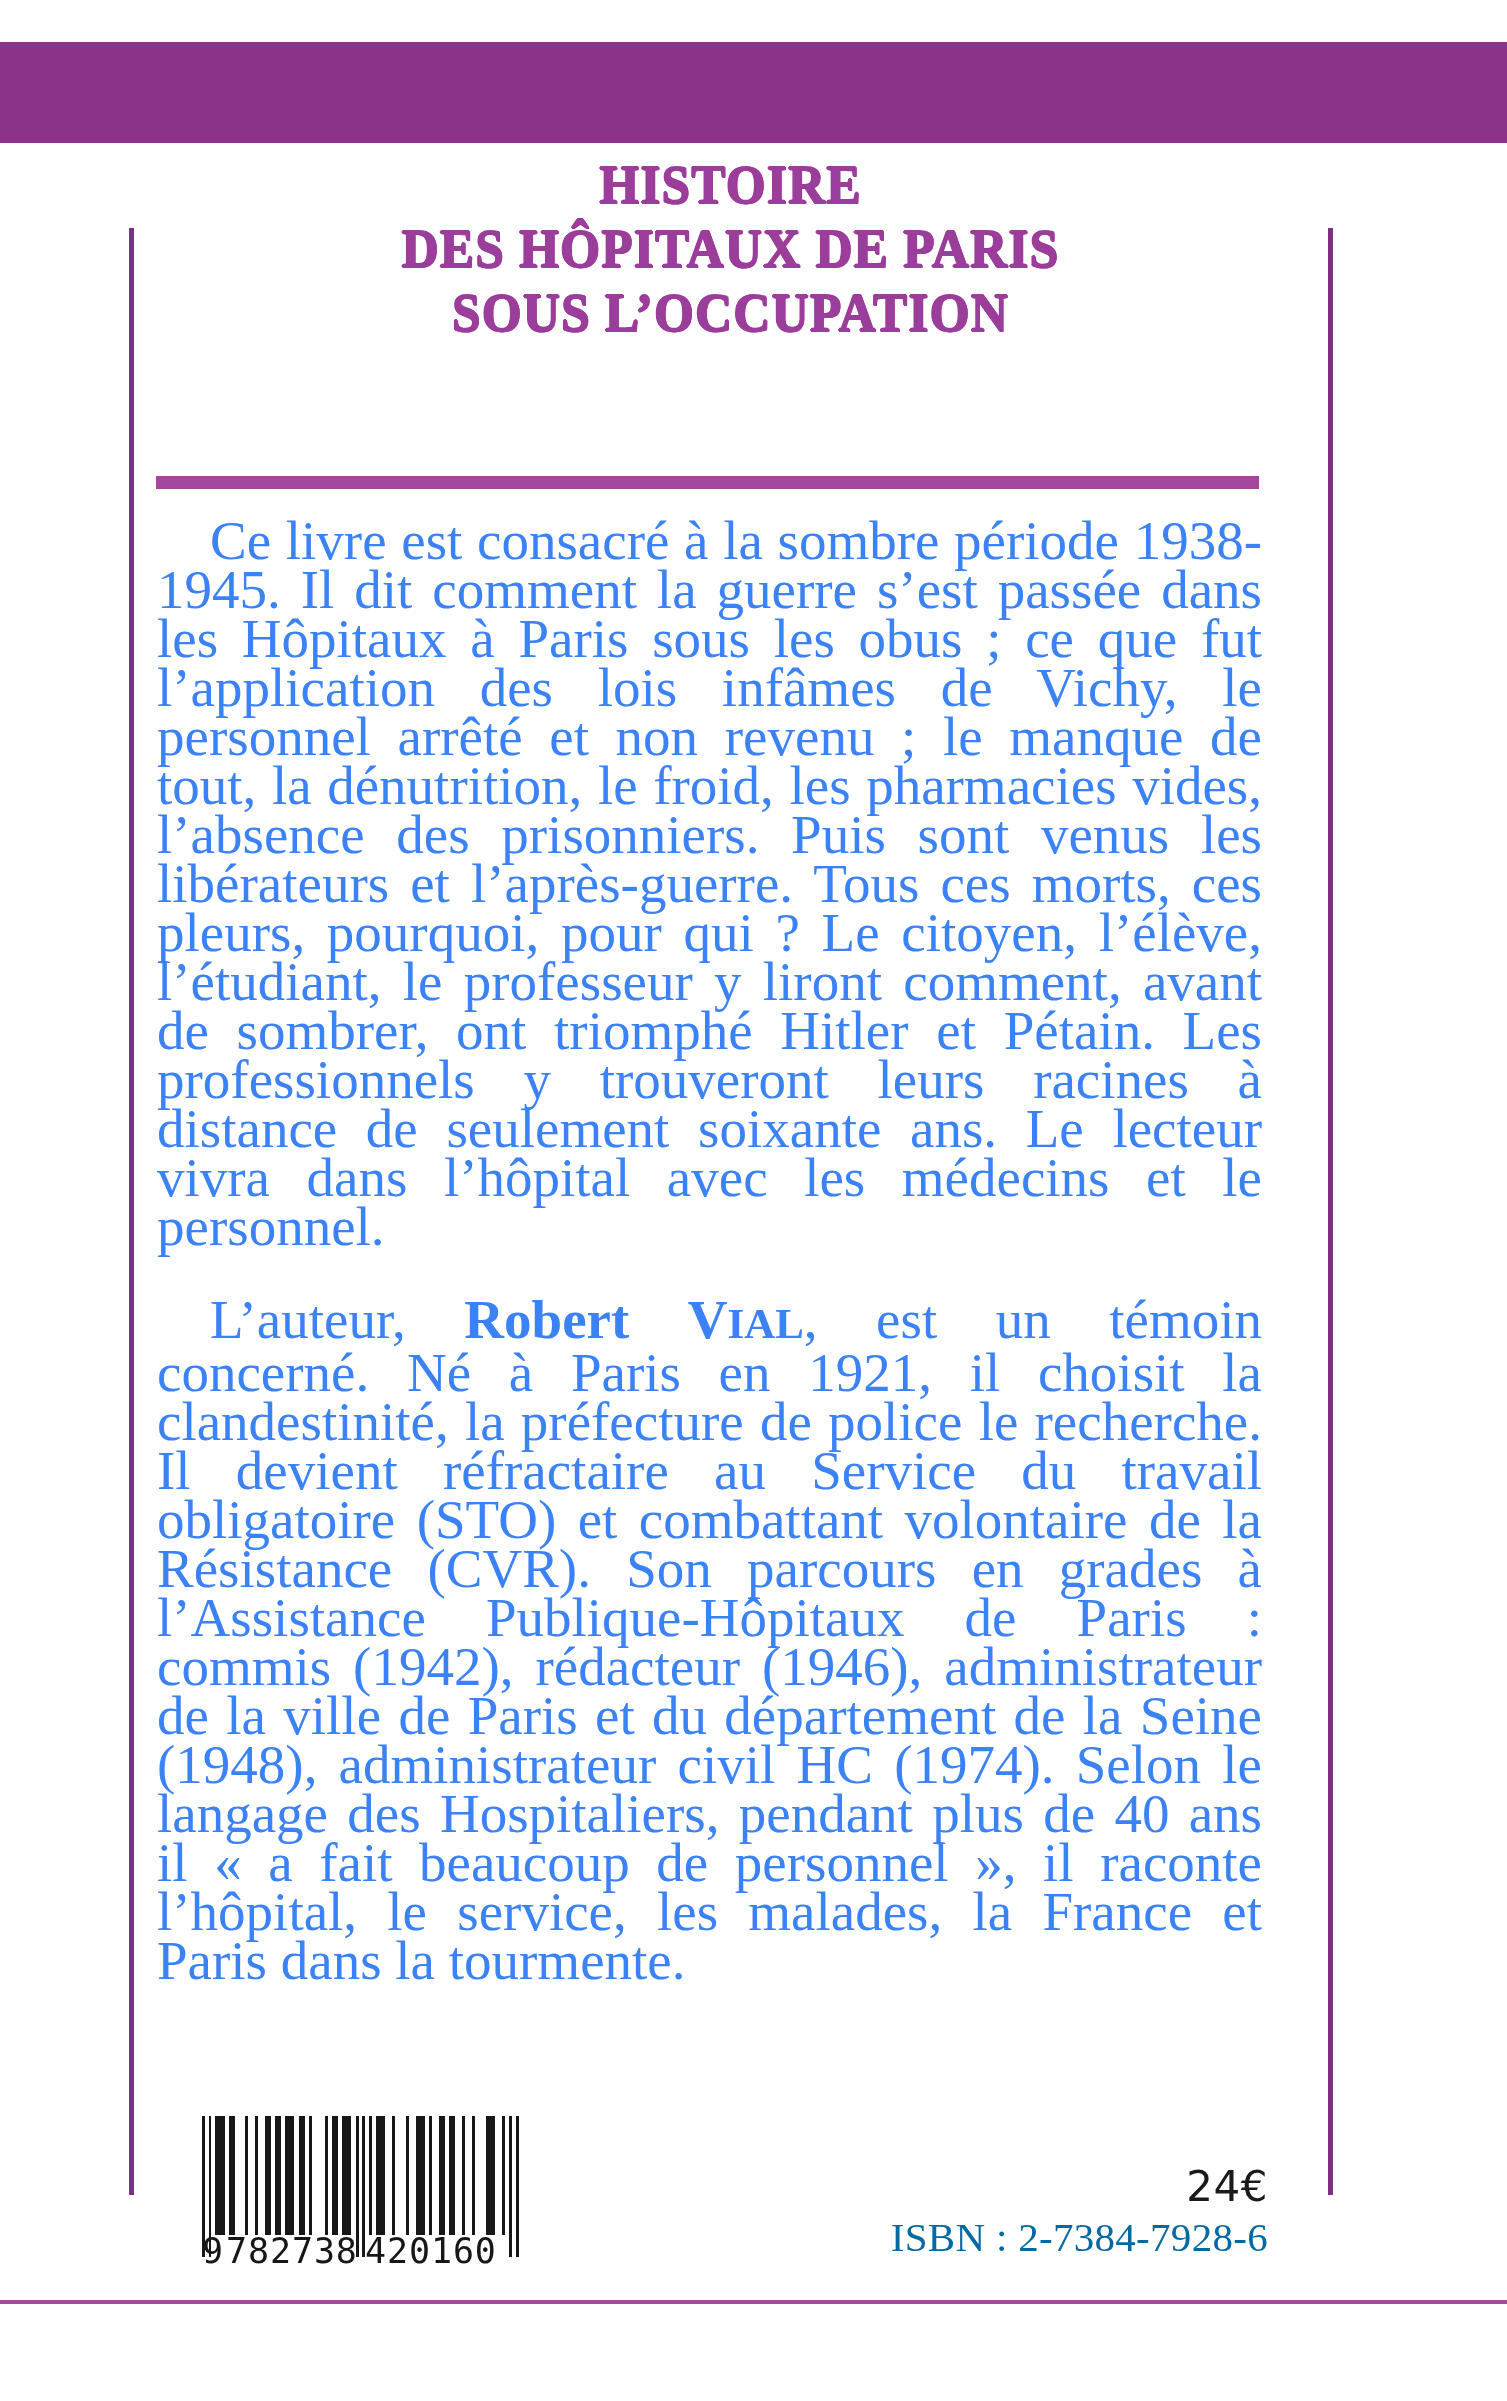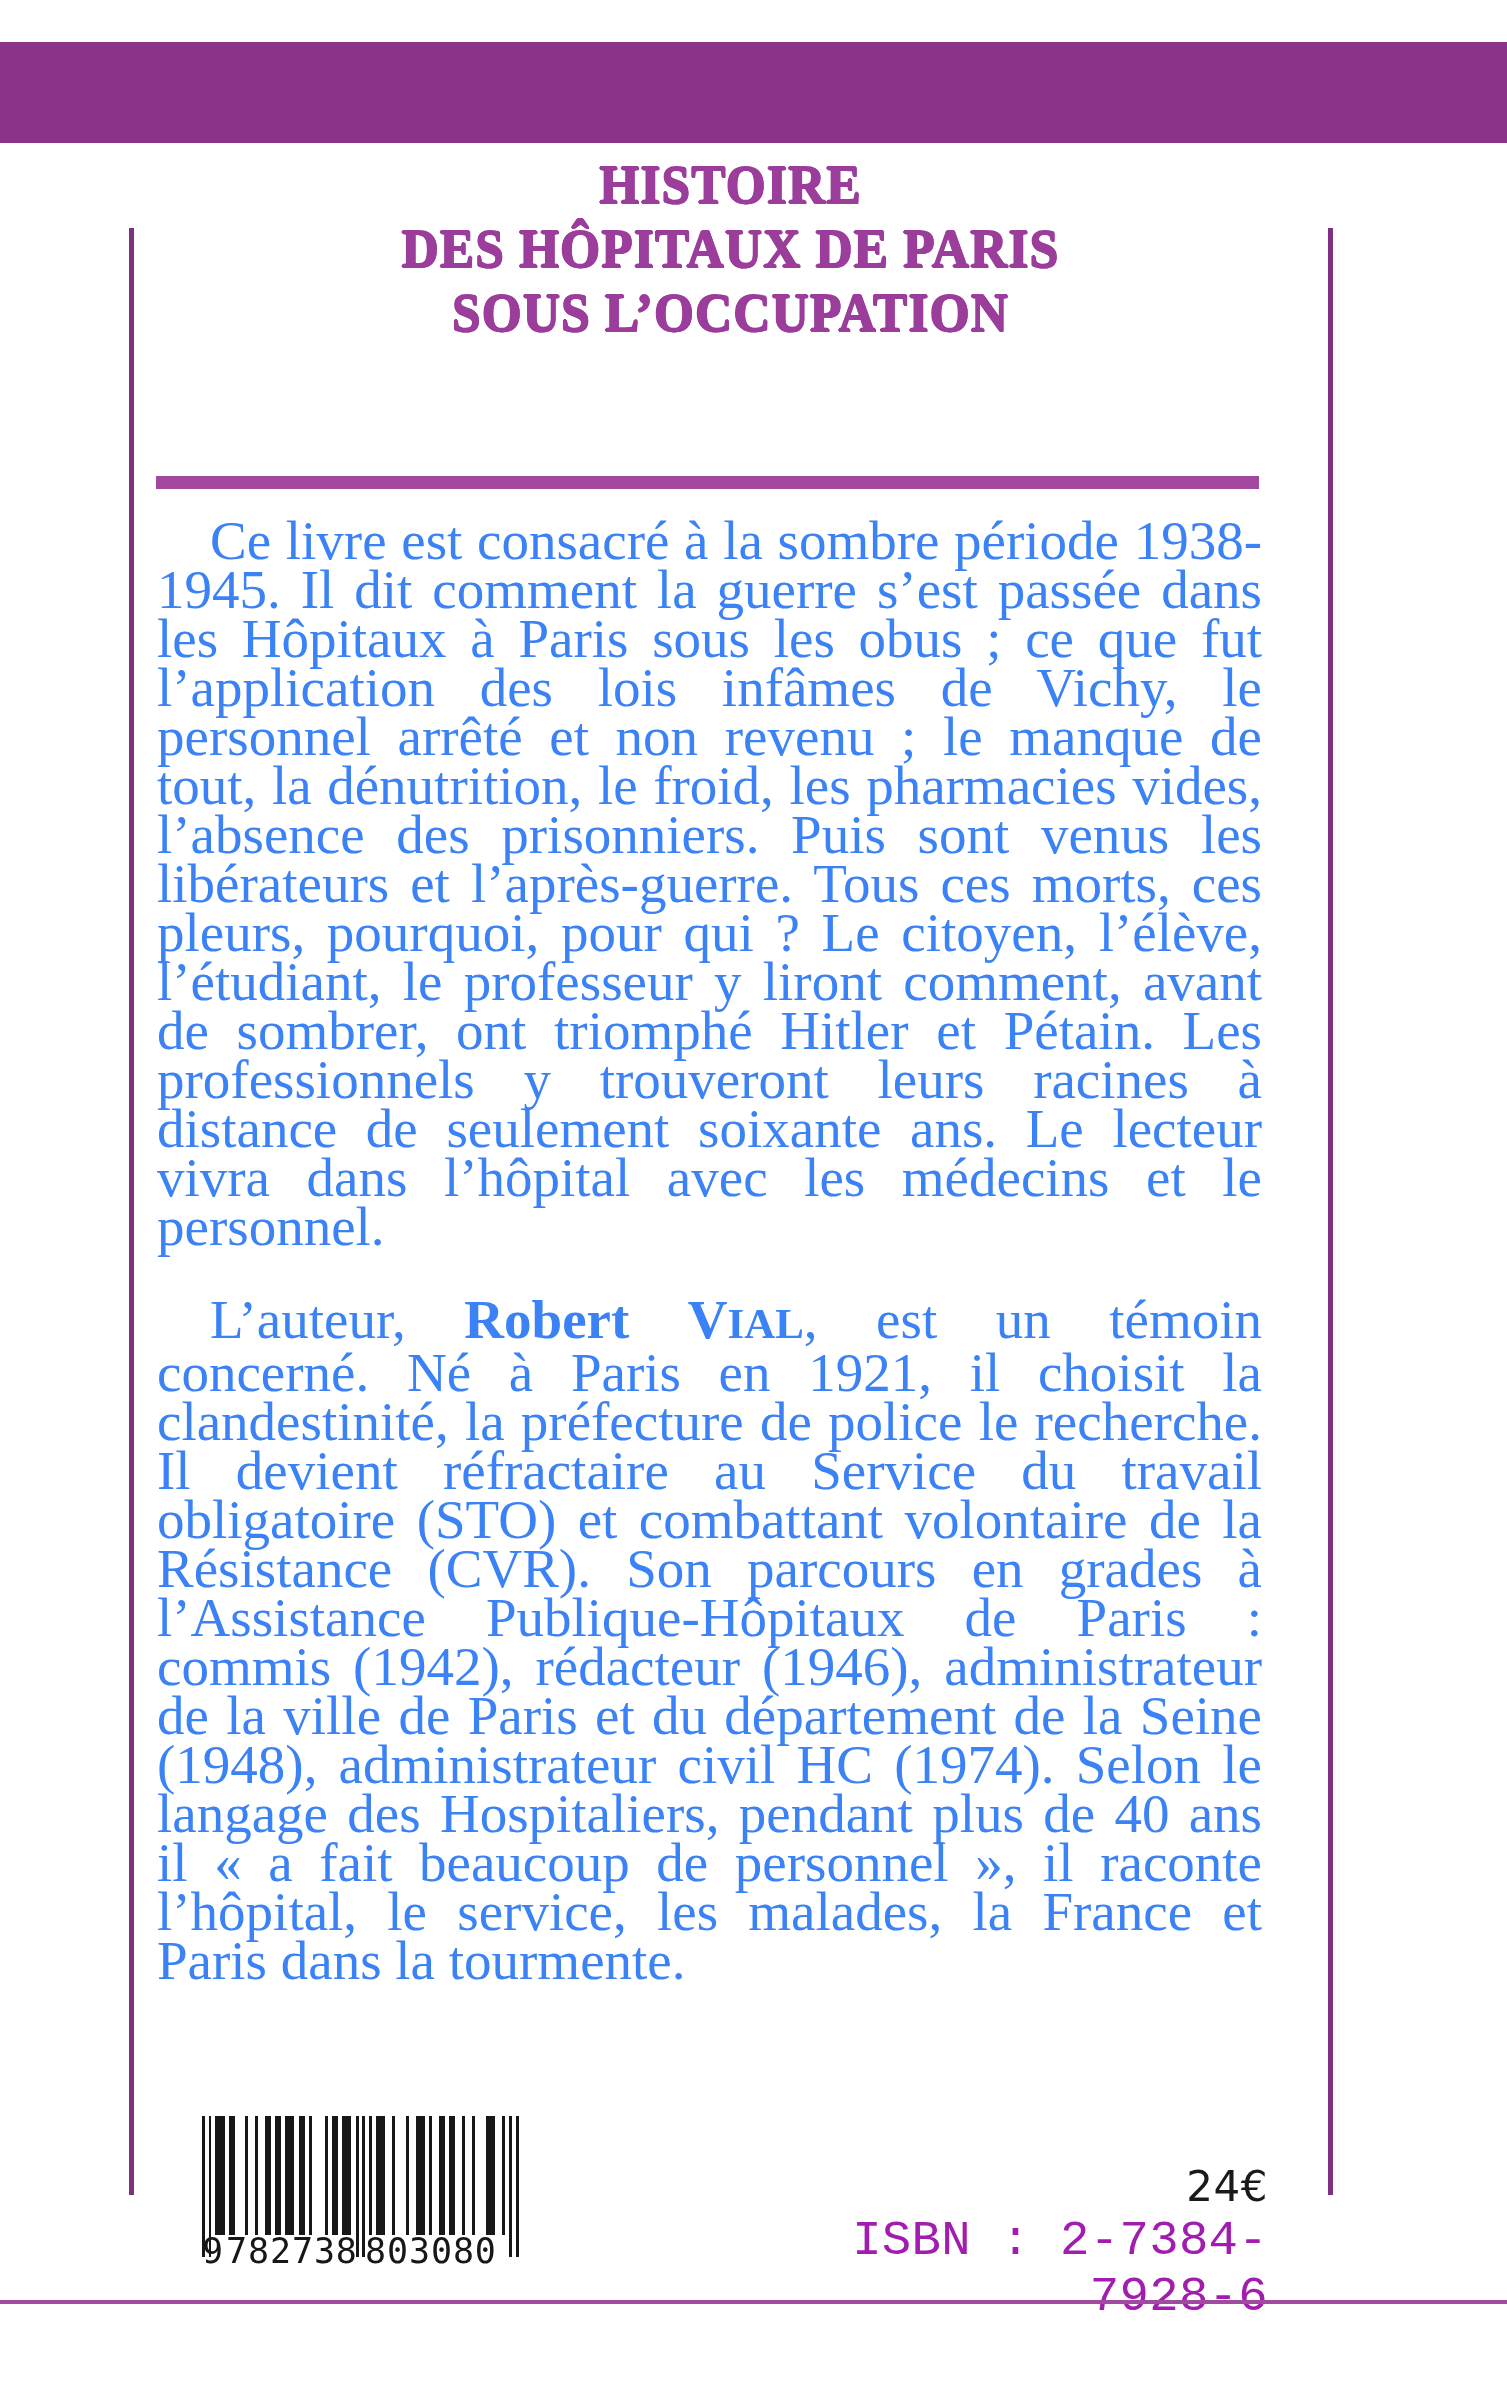--- a/index.html
+++ b/index.html
@@ -163,23 +163,23 @@
     color: #1a1a1a;
     letter-spacing: 0.5px;
     margin-top: 29px;
   }
   .isbn {
     position: absolute;
     left: 852px;
     top: 2213px;
     width: 416px;
     text-align: right;
-    font-family: Liberation Mono, monospace;
-    font-size: 49px;
-    color: #a21caf;
+    font-family: Liberation Serif, serif;
+    font-size: 41px;
+    color: #0369a1;
     letter-spacing: 0.3px;
   }
 
   
   .bottom-rule {
     position: absolute;
     left: 0;
     top: 2300px;
     width: 1508px;
     height: 3.8px;
@@ -239,21 +239,21 @@
       <i style="left: 260px; width: 2.8px;"></i>
       <i style="left: 270px; width: 2.8px;"></i>
       <i style="left: 284px; width: 9.4px;"></i>
       <i style="left: 300px; width: 2.8px;"></i>
       <i class="tall" style="left: 307px; width: 2.8px;"></i>
       <i class="tall" style="left: 314px; width: 2.8px;"></i>
     </div>
   <div class="barcode-digits">
     <span class="bc-d0">9</span>
     <span class="bc-d1">782738</span>
-    <span class="bc-d2">803080</span>
+    <span class="bc-d2">420160</span>
   </div>
 </div>
 
 <div class="price">24€</div>
 <div class="isbn">ISBN : 2-7384-7928-6</div>
 
 <div class="bottom-rule"></div>
 
 
 </body></html>

